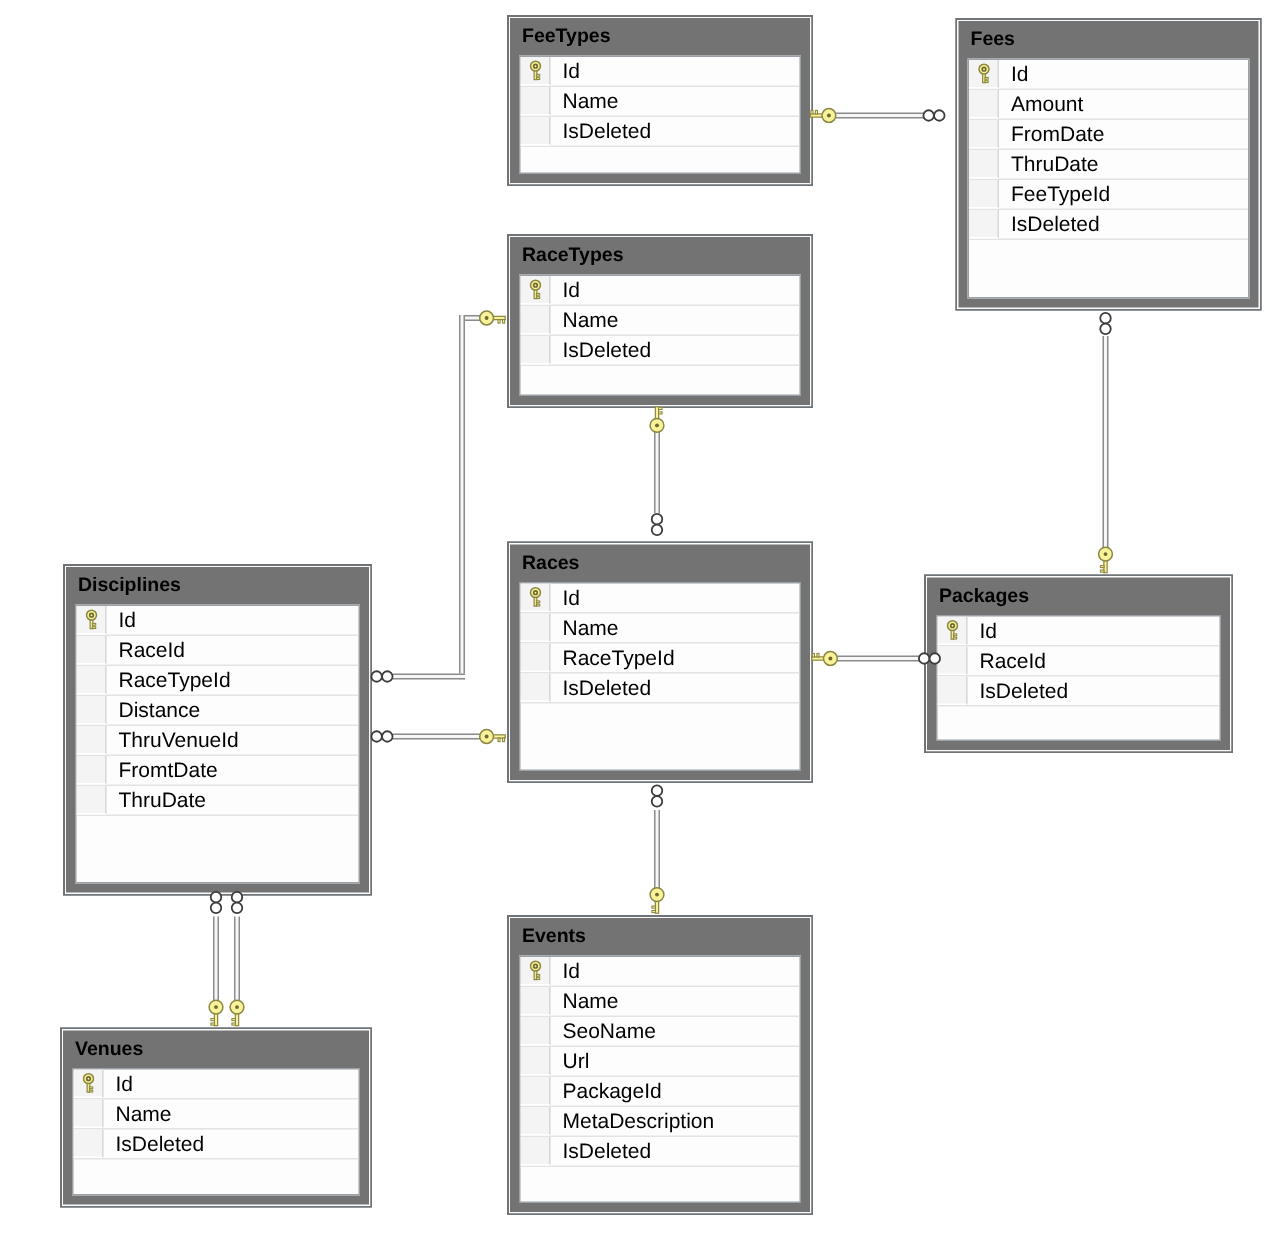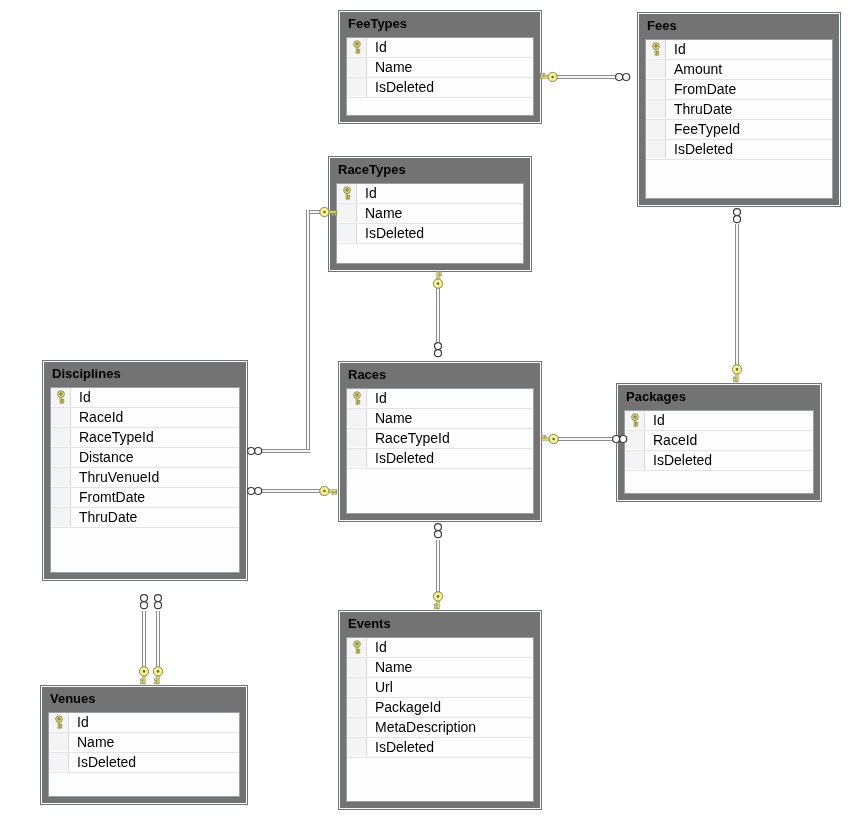--- a/index.html
+++ b/index.html
@@ -15,22 +15,22 @@
              border:1px solid #9aa0a6;overflow:hidden;}
   .trow{display:flex;height:20px;box-sizing:border-box;border-bottom:1px solid #e3e3e3;}
   .rowhead{flex:0 0 20px;width:20px;box-sizing:border-box;background:#f4f4f4;
            border-right:1px solid #d7d7d7;border-bottom:1px solid #ffffff;
            display:flex;align-items:center;justify-content:center;}
   .colname{font-size:14px;color:#000;padding-left:8px;line-height:19px;white-space:nowrap;}
 
   
   .feetypes   {left:338px;top:10px; width:202px;height:112px;}
   .fees       {left:637px;top:12px; width:202px;height:193px;}
-  .racetypes  {left:328px;top:156px;width:202px;height:114px;}
-  .disciplines{left:42px; top:360px;width:204px;height:219px;}
+  .racetypes  {left:338px;top:156px;width:202px;height:114px;}
+  .disciplines{left:42px; top:376px;width:204px;height:219px;}
   .races      {left:338px;top:361px;width:202px;height:159px;}
   .packages   {left:616px;top:383px;width:204px;height:117px;}
   .events     {left:338px;top:610px;width:202px;height:198px;}
   .venues     {left:40px; top:685px;width:206px;height:118px;}
 
   
   .seg{position:absolute;box-sizing:border-box;}
   .h{height:4px;border-top:1px solid #8c8c8c;border-bottom:1px solid #8c8c8c;background:#f7f7f7;}
   .v{width:4px;border-left:1px solid #8c8c8c;border-right:1px solid #8c8c8c;background:#f7f7f7;}
   .icon{position:absolute;display:block;transform-origin:center center;}
@@ -264,20 +264,24 @@
             </span>
           </div>
           <div class="colname">Id</div>
         </div>
         <div class="trow">
           <div class="rowhead"></div>
           <div class="colname">Name</div>
         </div>
         <div class="trow">
           <div class="rowhead"></div>
+          <div class="colname">SeoName</div>
+        </div>
+        <div class="trow">
+          <div class="rowhead"></div>
           <div class="colname">Url</div>
         </div>
         <div class="trow">
           <div class="rowhead"></div>
           <div class="colname">PackageId</div>
         </div>
         <div class="trow">
           <div class="rowhead"></div>
           <div class="colname">MetaDescription</div>
         </div>

